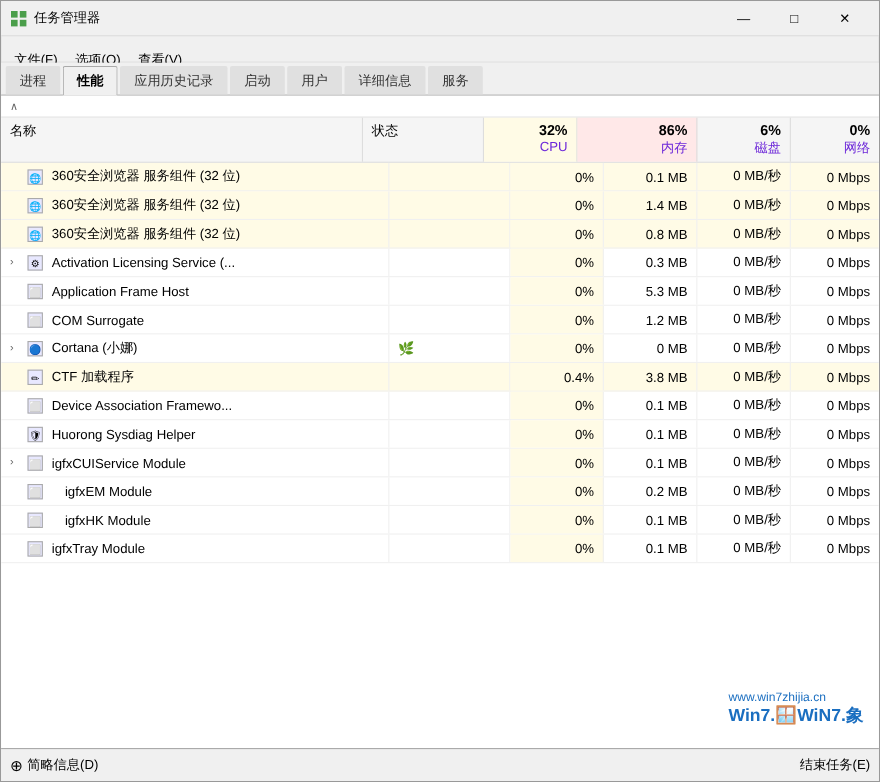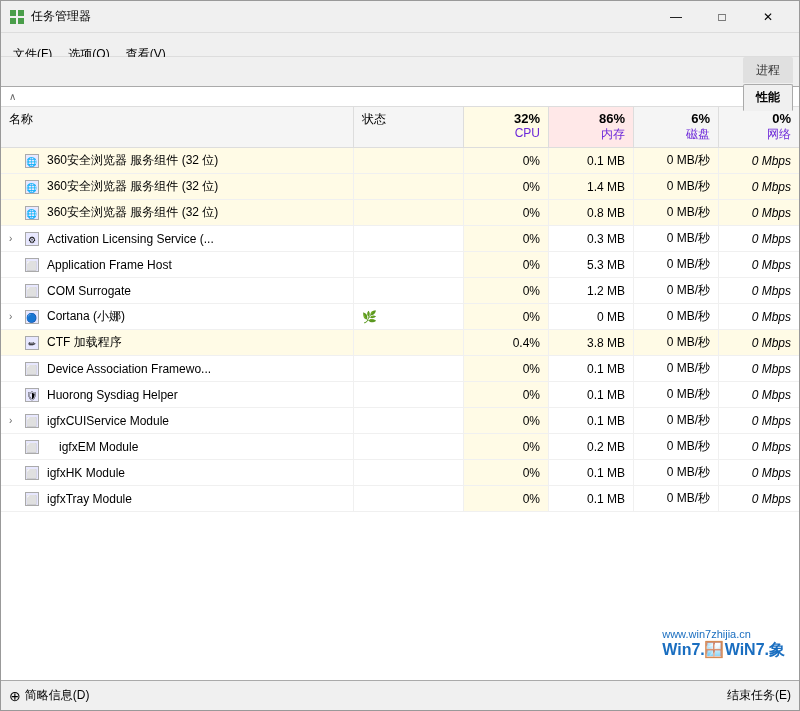--- a/index.html
+++ b/index.html
@@ -76,21 +76,20 @@
       margin-top: 20px;
     }
     .tabs-bar {
       height: 30px;
       display: flex;
       align-items: flex-end;
       padding: 0 4px;
       border-bottom: 1px solid #aaa;
       flex-shrink: 0;
       background: #f0f0f0;
-      flex-direction: column;
     }
     .tab {
       padding: 4px 12px 4px 12px;
       cursor: pointer;
       font-size: 12px;
       border: 1px solid transparent;
       border-bottom: none;
       margin-right: 2px;
       background: #e0e0e0;
       color: #333;
@@ -220,21 +219,20 @@
       border-right: 1px solid #f0f0f0;
     }
     .row-net {
       width: 80px;
       padding: 4px 8px;
       font-size: 12px;
       text-align: left;
       display: flex;
       align-items: center;
       justify-content: flex-end;
-      font-style: italic;
     }
     .expand-arrow {
       width: 12px;
       font-size: 10px;
       color: #666;
       flex-shrink: 0;
     }
     .header-percent {
       font-size: 13px;
       font-weight: bold;
@@ -247,21 +245,21 @@
     }
     .col-cpu-header {
       width: 85px;
       padding: 4px 8px;
       font-size: 12px;
       text-align: right;
       border-right: 1px solid #ddd;
       background: #fffbe6;
     }
     .col-mem-header {
-      width: 85px;
+      width: 109px;
       padding: 4px 8px;
       font-size: 12px;
       text-align: right;
       border-right: 1px solid #ddd;
       background: #ffe8e8;
     }
     .bottom-bar {
       height: 30px;
       display: flex;
       align-items: center;
@@ -497,21 +495,21 @@
           <div class="row-status"></div>
           <div class="row-cpu">0%</div>
           <div class="row-mem">0.2 MB</div>
           <div class="row-disk">0 MB/秒</div>
           <div class="row-net">0 Mbps</div>
         </div>
         <div class="table-row">
           <div class="row-name">
             <span style="width: 12px; display: inline-block;"></span>
             <span style="display: inline-block; width: 14px; height: 14px; border: 1px solid rgb(170, 170, 170); background: rgb(232, 232, 255); font-size: 9px; text-align: center; line-height: 14px;">⬜</span>
-            <span style="margin-left: 4px;">igfxHK Module</span>
+            <span style="margin-left: 16px;">igfxHK Module</span>
           </div>
           <div class="row-status"></div>
           <div class="row-cpu">0%</div>
           <div class="row-mem">0.1 MB</div>
           <div class="row-disk">0 MB/秒</div>
           <div class="row-net">0 Mbps</div>
         </div>
         <div class="table-row">
           <div class="row-name">
             <span style="width: 12px; display: inline-block;"></span>

